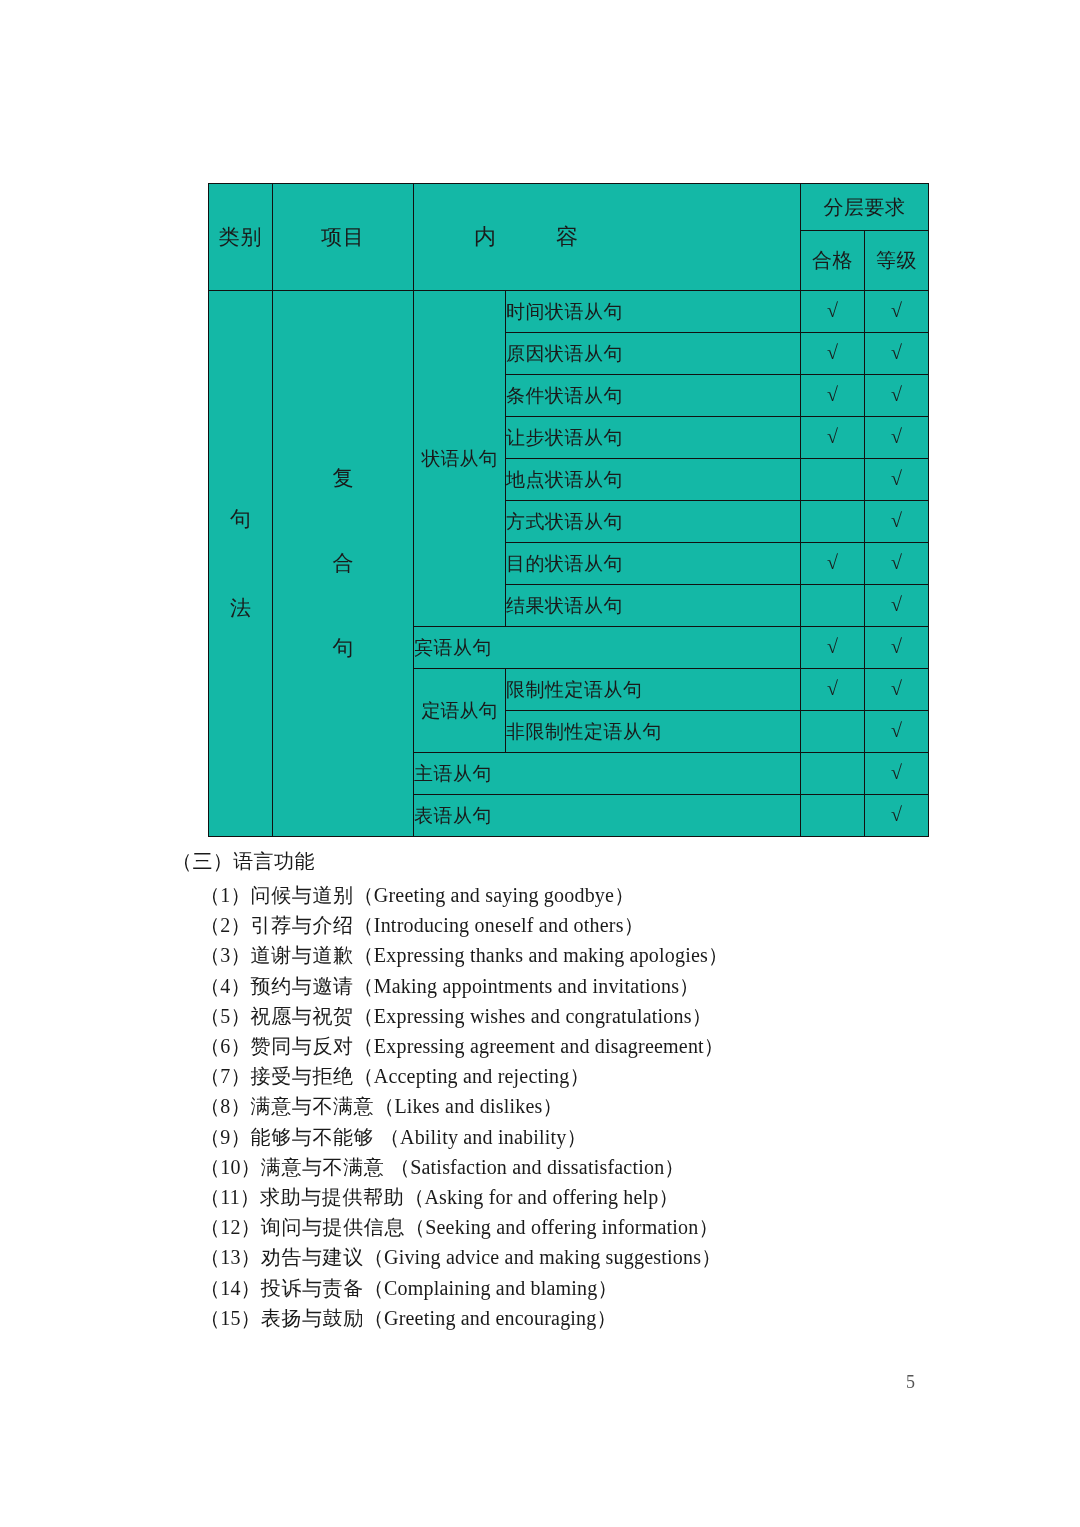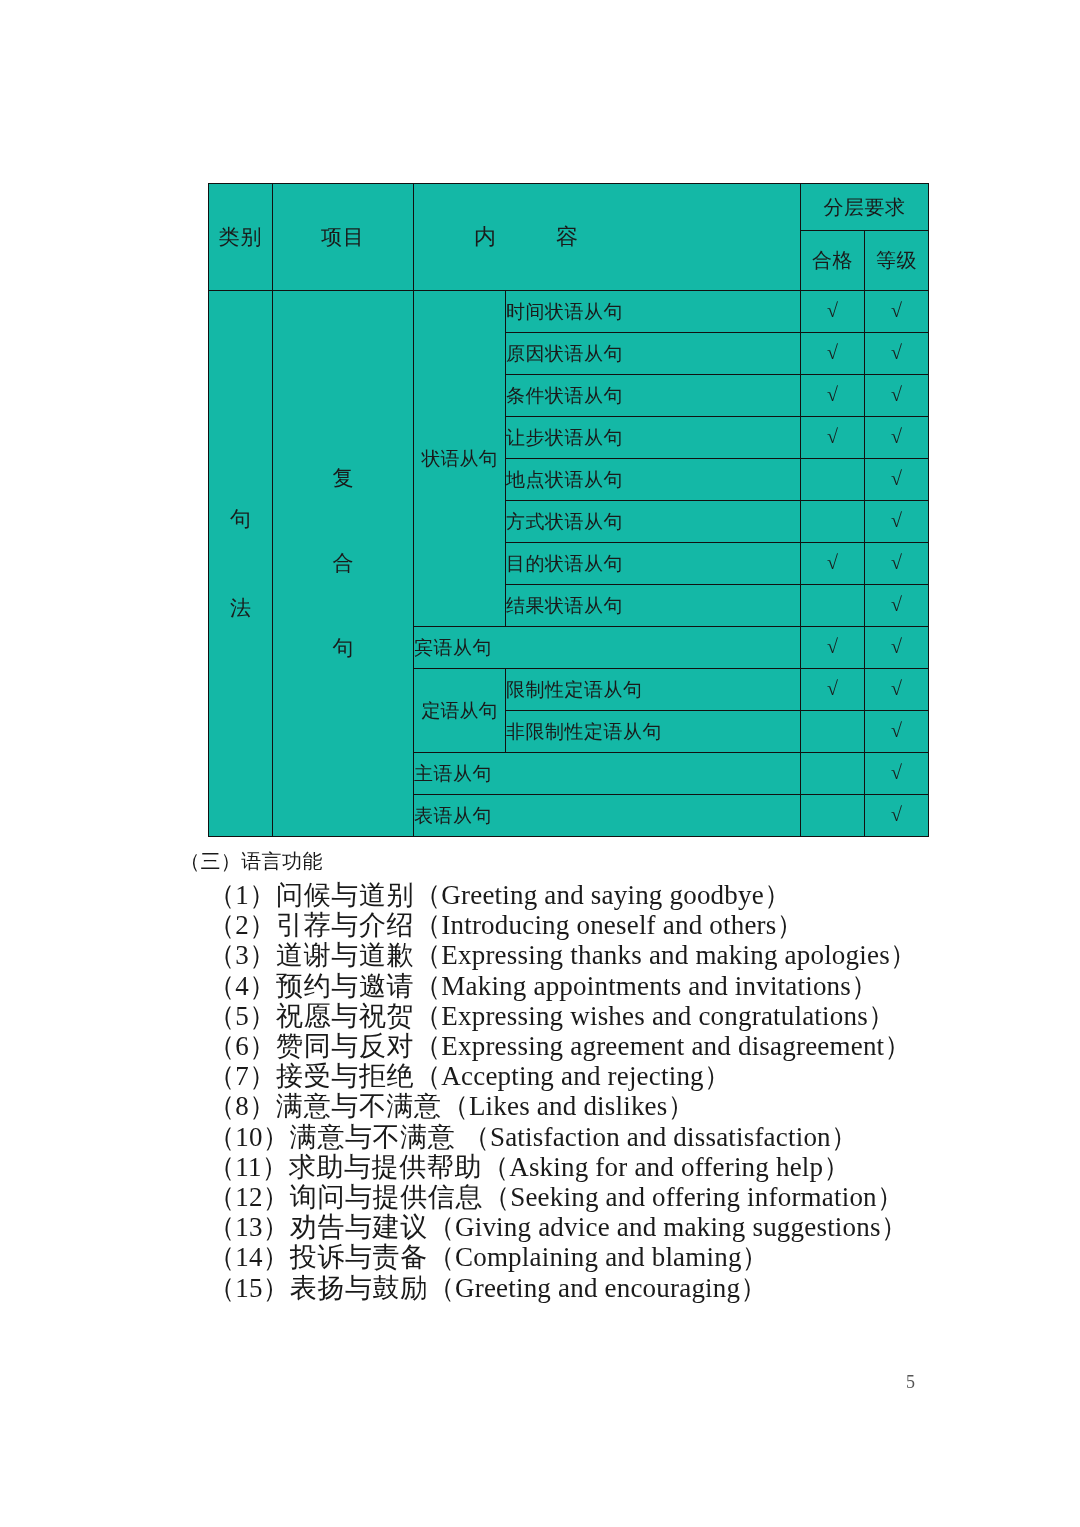--- a/index.html
+++ b/index.html
@@ -113,37 +113,37 @@
   .mark {
     text-align: center;
     font-size: 20px;
     height: 41px;
   }
   .mark span { display: inline-block; transform: translateY(-1px); }
 
   
   .section {
     position: absolute;
-    left: 180px;
+    left: 172px;
     top: 848px;
     width: 820px;
   }
   .sec-title {
     font-size: 20px;
     letter-spacing: 0.4px;
     margin: 0 0 5px 0;
     white-space: nowrap;
   }
   .fn-list {
     list-style: none;
     margin: 0;
     padding: 0 0 0 28px;
   }
   .fn-item {
-    font-size: 27px;
+    font-size: 20px;
     line-height: 30.2px;
     white-space: nowrap;
     letter-spacing: 0.2px;
   }
   .fn-item .num { }
   .fn-item .zh { letter-spacing: 0.6px; }
   .fn-item .en { }
 
   
   .page-no {
@@ -281,20 +281,21 @@
   <p class="sec-title">（三）语言功能</p>
   <ul class="fn-list">
     <li class="fn-item"><span class="num">（1）</span><span class="zh">问候与道别</span><span class="en">（Greeting and saying goodbye）</span></li>
     <li class="fn-item"><span class="num">（2）</span><span class="zh">引荐与介绍</span><span class="en">（Introducing oneself and others）</span></li>
     <li class="fn-item"><span class="num">（3）</span><span class="zh">道谢与道歉</span><span class="en">（Expressing thanks and making apologies）</span></li>
     <li class="fn-item"><span class="num">（4）</span><span class="zh">预约与邀请</span><span class="en">（Making appointments and invitations）</span></li>
     <li class="fn-item"><span class="num">（5）</span><span class="zh">祝愿与祝贺</span><span class="en">（Expressing wishes and congratulations）</span></li>
     <li class="fn-item"><span class="num">（6）</span><span class="zh">赞同与反对</span><span class="en">（Expressing agreement and disagreement）</span></li>
     <li class="fn-item"><span class="num">（7）</span><span class="zh">接受与拒绝</span><span class="en">（Accepting and rejecting）</span></li>
     <li class="fn-item"><span class="num">（8）</span><span class="zh">满意与不满意</span><span class="en">（Likes and dislikes）</span></li>
+    <li class="fn-item"><span class="num">（9）</span><span class="zh">能够与不能够 </span><span class="en">（Ability and inability）</span></li>
     <li class="fn-item"><span class="num">（10）</span><span class="zh">满意与不满意 </span><span class="en">（Satisfaction and dissatisfaction）</span></li>
     <li class="fn-item"><span class="num">（11）</span><span class="zh">求助与提供帮助</span><span class="en">（Asking for and offering help）</span></li>
     <li class="fn-item"><span class="num">（12）</span><span class="zh">询问与提供信息</span><span class="en">（Seeking and offering information）</span></li>
     <li class="fn-item"><span class="num">（13）</span><span class="zh">劝告与建议</span><span class="en">（Giving advice and making suggestions）</span></li>
     <li class="fn-item"><span class="num">（14）</span><span class="zh">投诉与责备</span><span class="en">（Complaining and blaming）</span></li>
     <li class="fn-item"><span class="num">（15）</span><span class="zh">表扬与鼓励</span><span class="en">（Greeting and encouraging）</span></li>
   </ul>
 </div>
 
 <div class="page-no">5</div>

